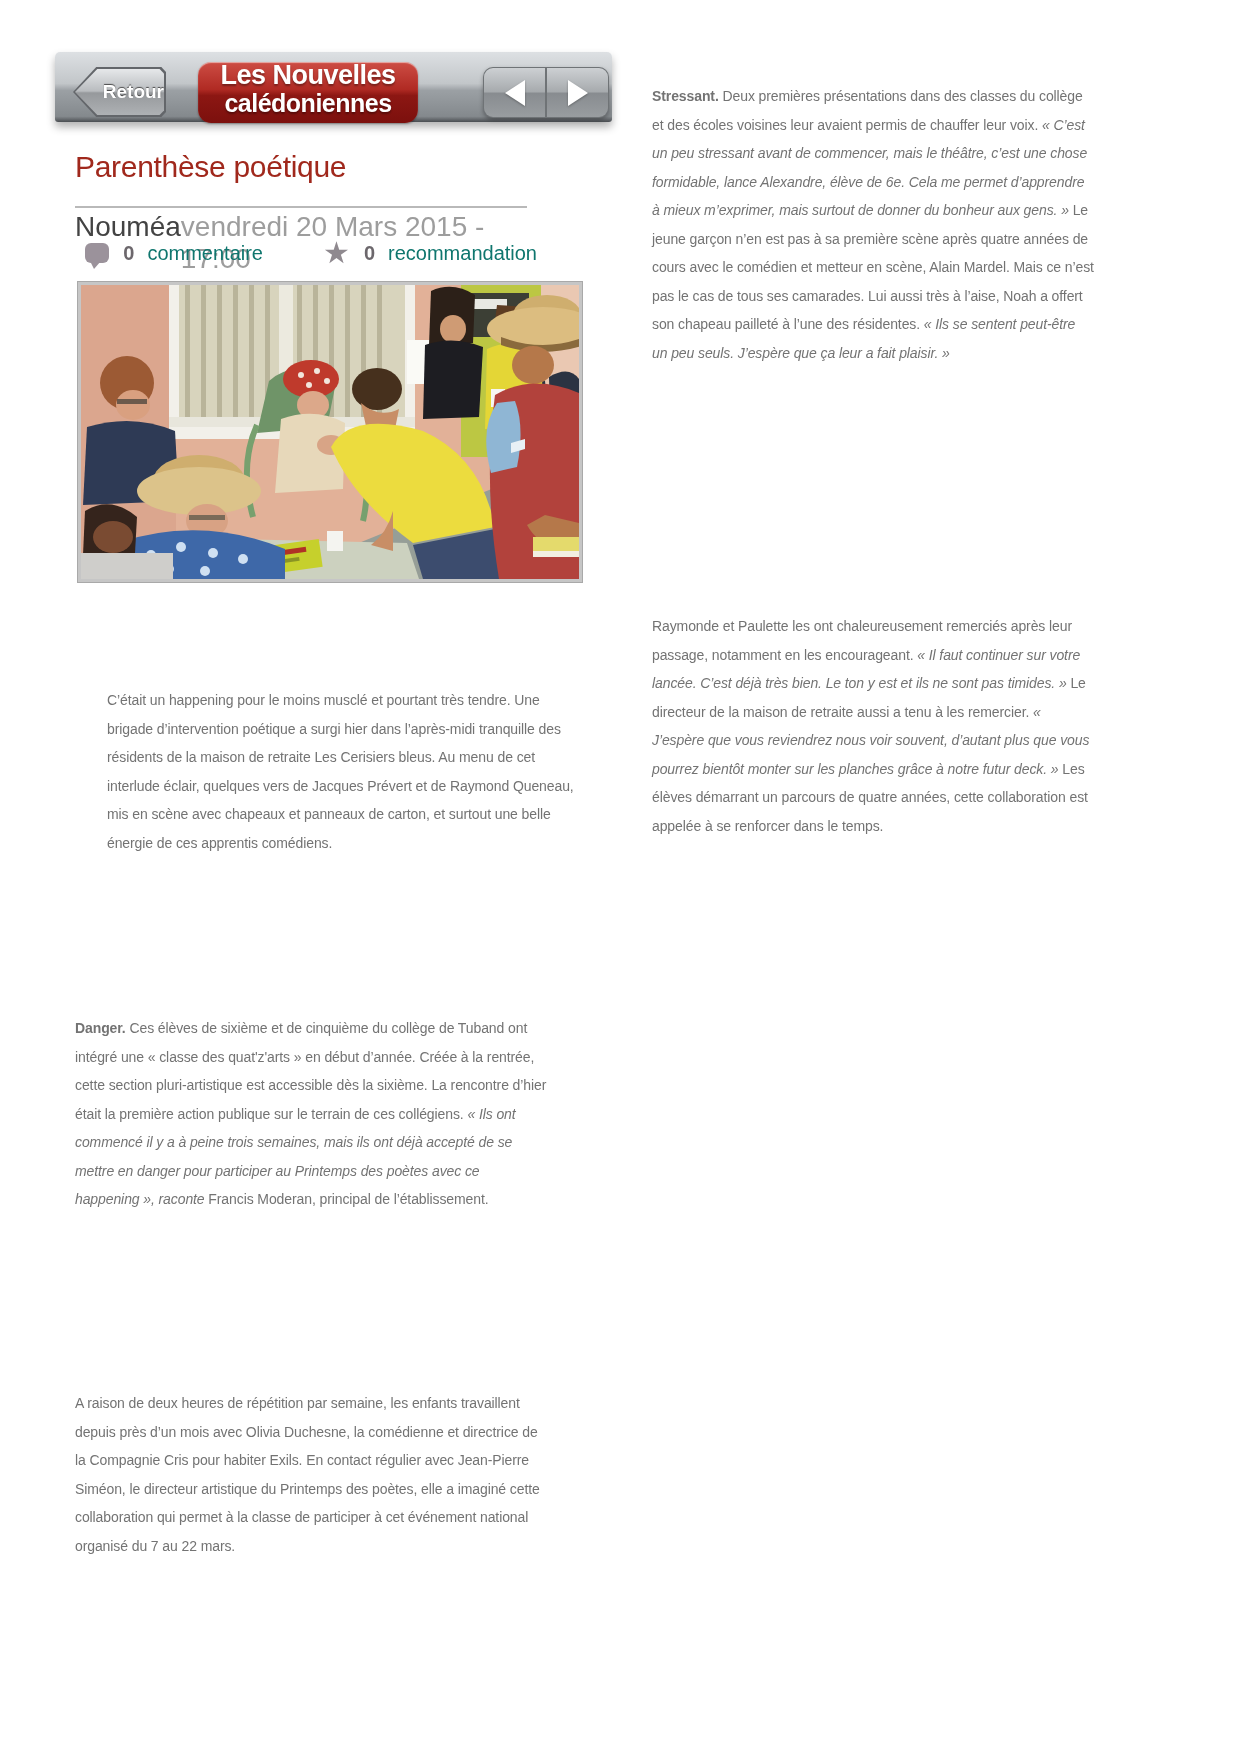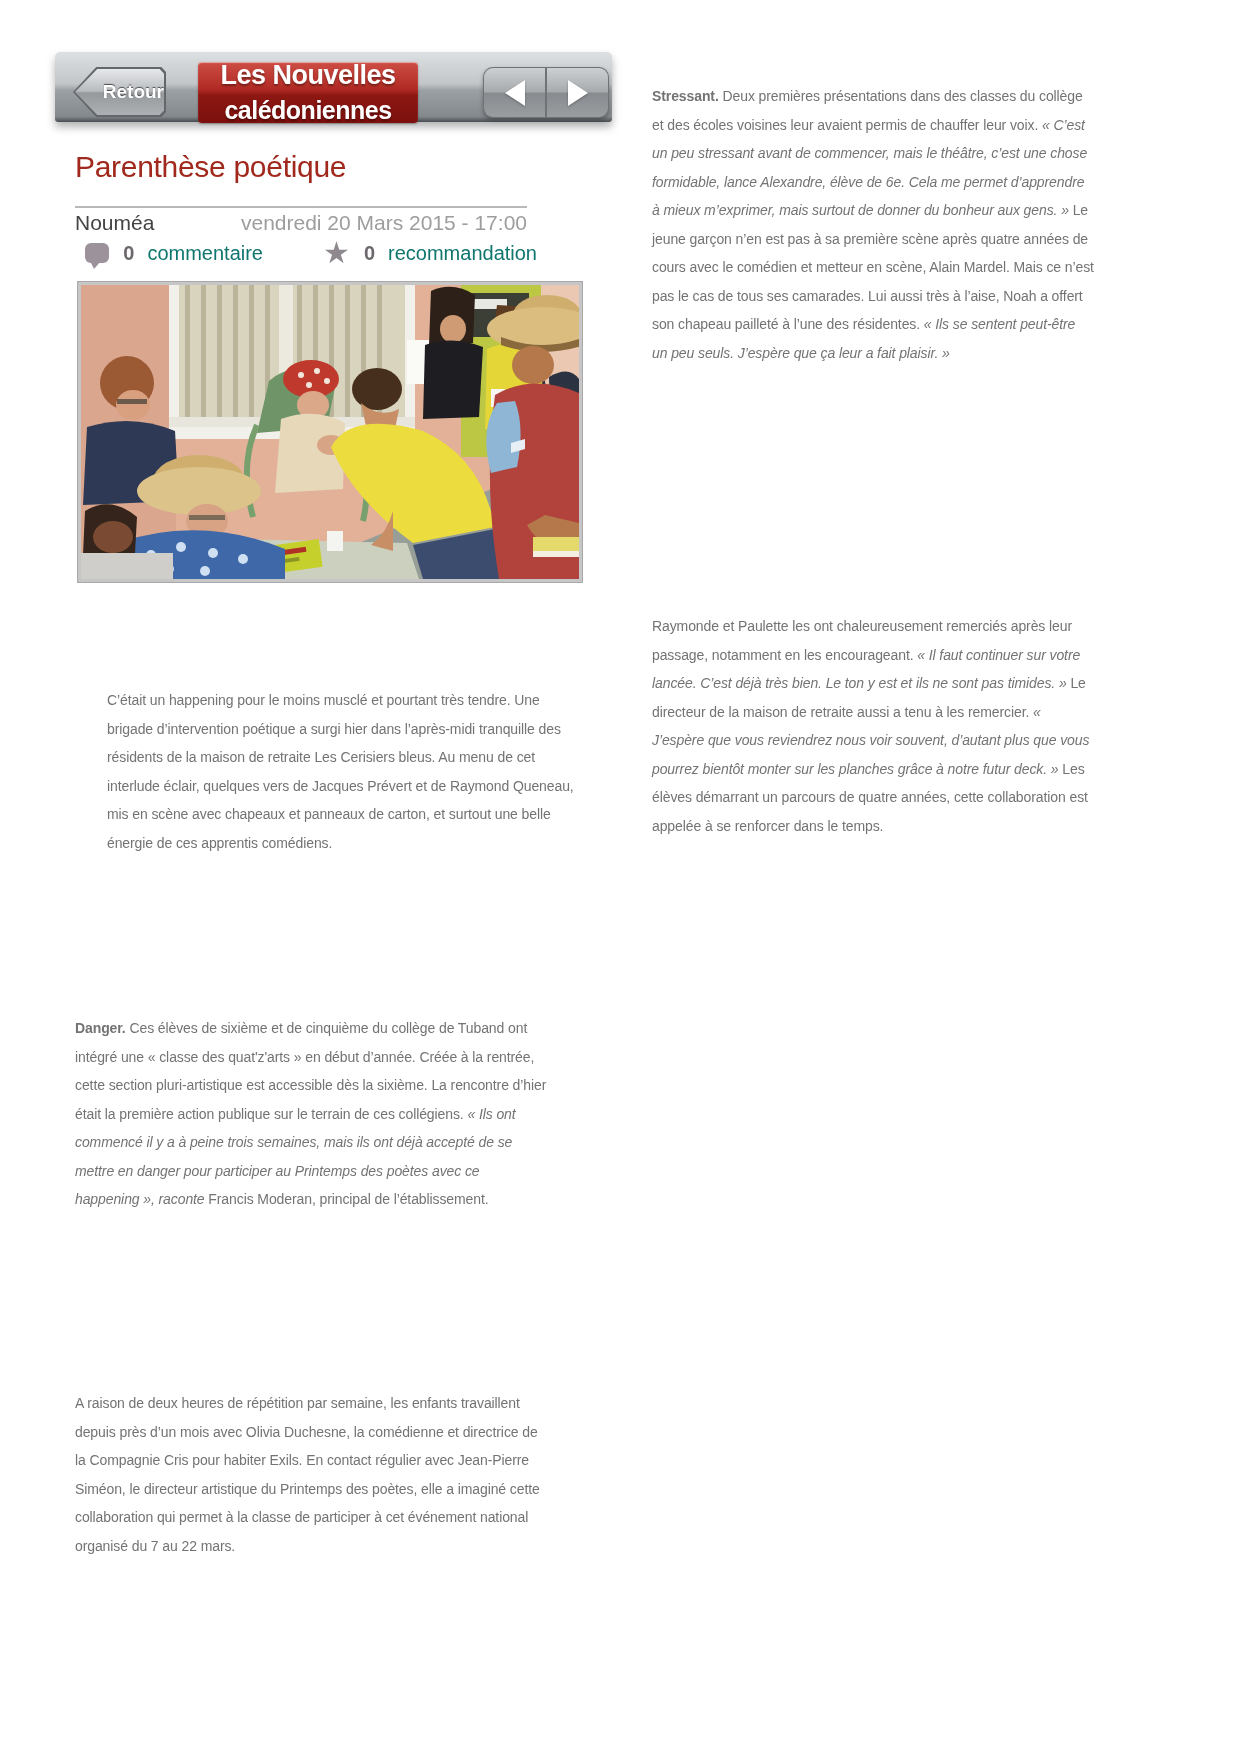--- a/index.html
+++ b/index.html
@@ -13,24 +13,24 @@
     box-shadow:0 5px 9px rgba(0,0,0,0.30);}
   .back-btn{position:absolute;left:18px;top:15px;width:93px;height:50px;}
   .back-outer{position:absolute;inset:0;background:#63666a;
     clip-path:polygon(25% 0,95% 0,100% 10%,100% 90%,95% 100%,25% 100%,0 50%);}
   .back-inner{position:absolute;inset:2px;background:linear-gradient(#e6e8ea 0%,#b9bcbf 48%,#96999c 52%,#aeb1b4 100%);
     clip-path:polygon(25% 0,95% 0,100% 10%,100% 90%,95% 100%,25% 100%,0 50%);
     display:flex;align-items:center;justify-content:flex-end;padding-left:12px;box-sizing:border-box;}
   .back-inner span{color:#ffffff;font-size:19px;font-weight:bold;
     text-shadow:0 -1px 1px rgba(60,60,60,0.9);}
 
-  .logo{position:absolute;left:143px;top:10px;width:220px;height:61px;border-radius:4px;
+  .logo{position:absolute;left:143px;top:10px;width:220px;height:61px;border-radius:13px;
     background:linear-gradient(#cd4d44 0%,#b02a23 45%,#8c1713 55%,#7c100d 100%);
     box-shadow:inset 0 1px 1px rgba(255,255,255,0.55), 0 1px 2px rgba(0,0,0,0.35);
-    display:flex;flex-direction:column;align-items:center;justify-content:space-between;line-height:1;}
+    display:flex;flex-direction:column;align-items:center;justify-content:flex-start;line-height:1;}
   .logo .l1{color:#fff;font-weight:bold;font-size:27px;letter-spacing:-0.5px;
     text-shadow:0 2px 2px rgba(0,0,0,0.35);}
   .logo .l2{color:#fff;font-weight:bold;font-size:25px;letter-spacing:-0.5px;margin-top:2px;
     text-shadow:0 2px 2px rgba(0,0,0,0.35);}
 
   .seg-control{position:absolute;left:483px;top:67px;width:126px;height:51px;border-radius:10px;
     background:#6f7376;box-shadow:0 2px 4px rgba(0,0,0,0.3);display:flex;z-index:5;}
   .seg-btn{flex:1;margin:1px;background:linear-gradient(#cdd0d3 0%,#a7abae 48%,#888c90 52%,#999da0 100%);
     display:flex;align-items:center;justify-content:center;}
   .seg-btn.first{border-radius:9px 0 0 9px;margin-right:1px;}
@@ -38,21 +38,21 @@
   .tri-left{width:0;height:0;border-top:13px solid transparent;border-bottom:13px solid transparent;
     border-right:20px solid #ffffff;filter:drop-shadow(0 1px 1px rgba(0,0,0,0.3));}
   .tri-right{width:0;height:0;border-top:13px solid transparent;border-bottom:13px solid transparent;
     border-left:20px solid #ffffff;filter:drop-shadow(0 1px 1px rgba(0,0,0,0.3));}
 
   
   .title{position:absolute;left:75px;top:150px;width:470px;margin:0;
     font-size:30px;font-weight:normal;color:#a0281c;letter-spacing:-0.3px;}
   .rule{position:absolute;left:75px;top:206px;width:452px;height:2px;background:#b9b9b9;}
   .meta-row{position:absolute;left:75px;top:211px;width:452px;display:flex;
-    justify-content:space-between;align-items:baseline;font-size:21px;}
+    justify-content:space-between;align-items:baseline;font-size:28px;}
   .meta-loc{color:#434343;}
   .meta-date{color:#9d9d9d;}
   .engage-row{position:absolute;left:85px;top:238px;width:452px;height:30px;
     display:flex;align-items:center;font-size:20px;}
   .bubble{position:relative;width:30px;height:20px;background:#9b929b;border-radius:6px;}
   .bubble::after{content:"";position:absolute;left:5px;bottom:-6px;width:0;height:0;
     border-left:4px solid transparent;border-right:7px solid transparent;border-top:8px solid #9b929b;}
   .count{color:#6c676c;font-weight:bold;margin-left:14px;}
   .elabel{color:#0f766e;margin-left:13px;}
   .star{color:#8f898f;font-size:30px;line-height:20px;margin-left:60px;}

